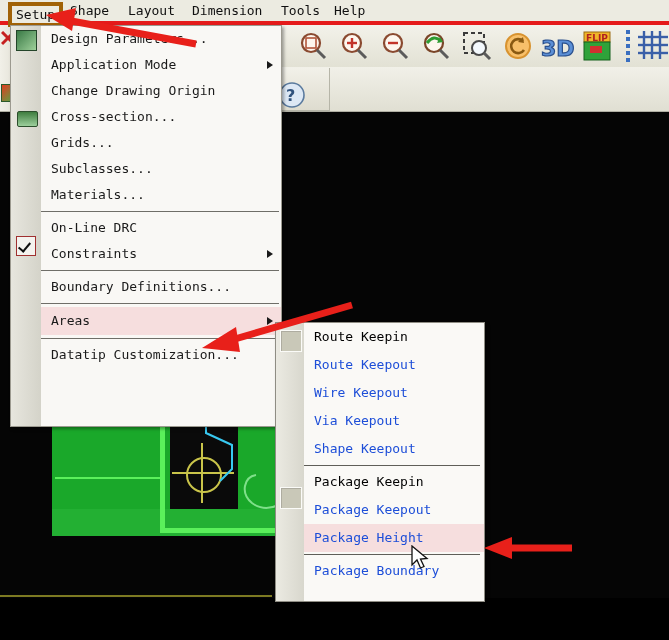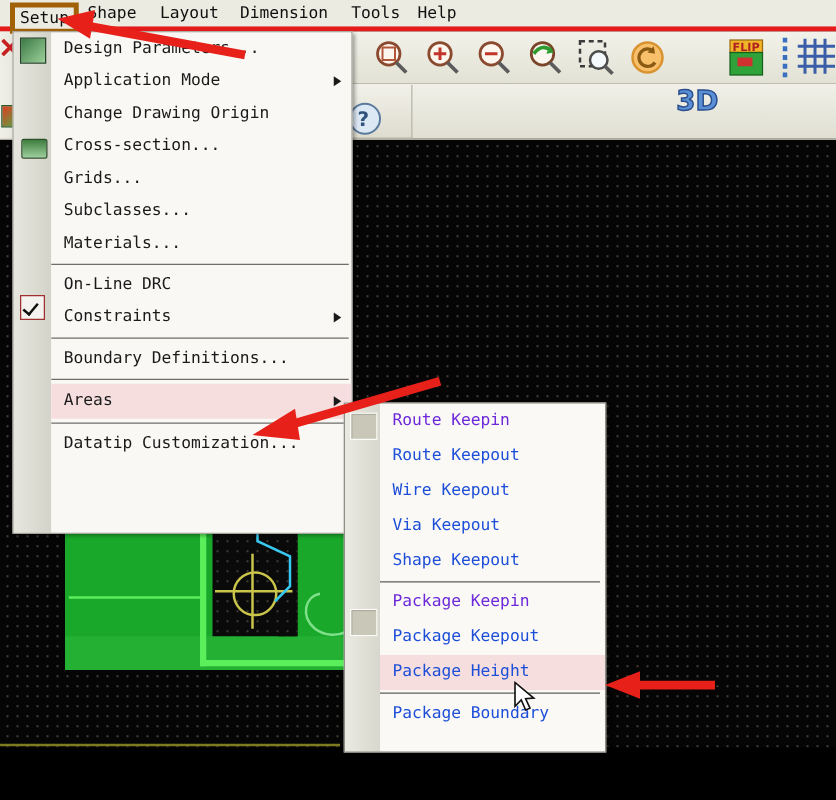--- a/index.html
+++ b/index.html
@@ -100,21 +100,21 @@
   .sm-gutter{
     position:absolute;left:0;top:0;width:28px;height:100%;
     background:linear-gradient(90deg,#ebeae2,#d8d7cd);
   }
   .sm-list{position:absolute;left:28px;top:0;right:0;bottom:0;background:#faf9f6;}
   .sm-item{
     position:relative;height:28px;line-height:28px;
     font-size:13px;color:#1d4ed8;padding-left:10px;white-space:nowrap;
   }
   .sm-item.hl{background:#f6dede;}
-  .sm-item.dim{color:#6d28d9;}
+  .sm-item.dim{color:#000000;}
   .sm-sep{height:1px;background:#5f5e58;margin:2px 4px 2px 0;}
   .sm-sq{
     position:absolute;left:4px;width:20px;height:20px;
     background:#c9c8b8;border:1px solid #fbfbf8;
     box-shadow:inset 1px 1px 0 #aeaca0;
   }
 
   
   .arrowlayer{position:absolute;inset:0;pointer-events:none;}
 
@@ -213,21 +213,21 @@
       <line x1="24" y1="24" x2="30" y2="30" stroke="#5b5b5b" stroke-width="3"></line>
     </svg>
   </div>
   <div class="tbtn" style="left:501px;">
     <svg width="34" height="34" viewBox="0 0 34 34">
       <circle cx="17" cy="17" r="12" fill="#f8c06a" stroke="#d89330" stroke-width="2"></circle>
       <path d="M22 12 a7 7 0 1 0 1 9" stroke="#8a5a12" stroke-width="2.6" fill="none"></path>
       <path d="M22 8 l1 6 l-6 -1 z" fill="#8a5a12"></path>
     </svg>
   </div>
-  <div class="tbtn" style="left:540px;margin-top:32px;">
+  <div class="tbtn" style="left:540px;">
     <svg width="38" height="34" viewBox="0 0 38 34">
       <text x="1" y="27" font-family="DejaVu Sans, sans-serif" font-size="22" font-weight="bold" fill="#5b8fd6" stroke="#2a4f8c" stroke-width="1.2">3D</text>
     </svg>
   </div>
   <div class="tbtn" style="left:580px;">
     <svg width="34" height="34" viewBox="0 0 34 34">
       <rect x="4" y="3" width="26" height="10" fill="#f0b429" stroke="#9a6a12"></rect>
       <text x="6" y="12" font-family="DejaVu Sans, sans-serif" font-size="9" font-weight="bold" fill="#b02020">FLIP</text>
       <rect x="4" y="13" width="26" height="18" fill="#2fa23a" stroke="#15601c"></rect>
       <rect x="10" y="17" width="12" height="7" fill="#d03030"></rect>

